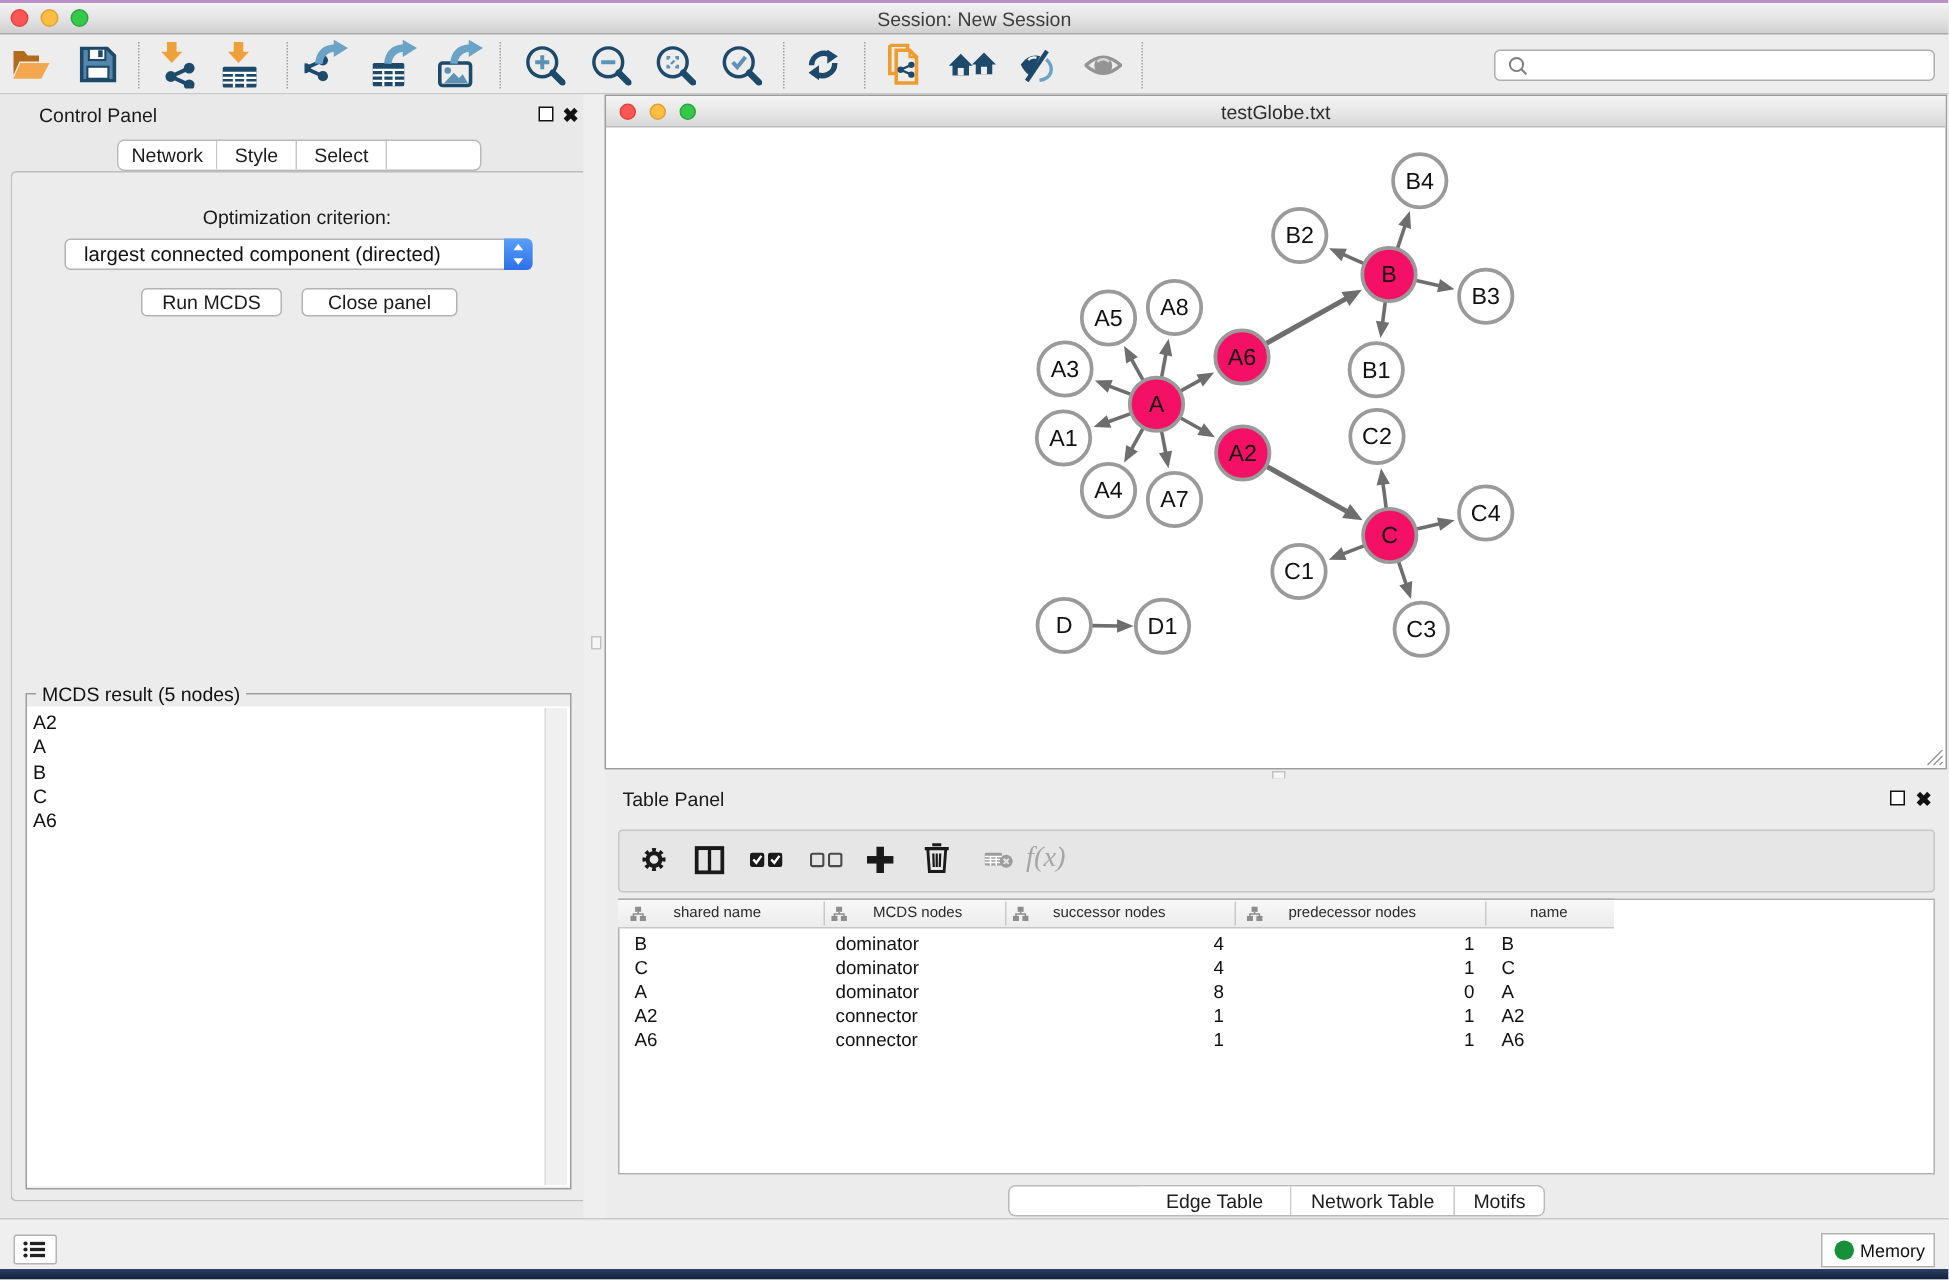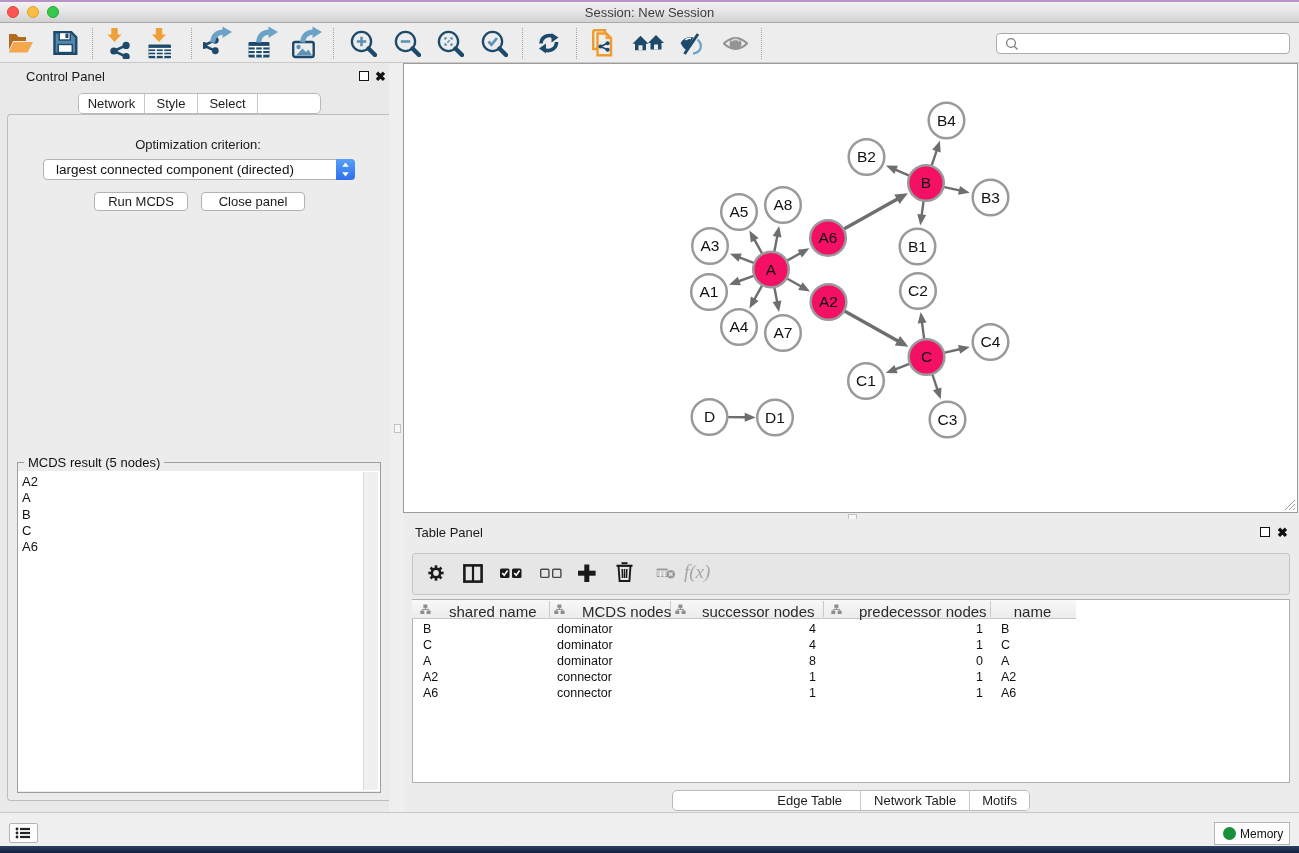--- a/index.html
+++ b/index.html
@@ -36,21 +36,21 @@
 #nw-title { position:absolute; left:0; top:0; width:100%; height:21px; background:linear-gradient(180deg,#f3f3f3 0%,#e7e7e7 55%,#d8d8d8 100%); border-bottom:1px solid #bdbdbd; }
 #nw-title .title { width:100%; text-align:center; font-size:13px; color:#2c2c2c; line-height:21px; }
 .light2 { position:absolute; width:11px; height:11px; border-radius:50%; top:5px; }
 #grip { position:absolute; right:1px; bottom:1px; width:13px; height:13px; }
 #tablepanel { left:404px; top:519px; width:895px; height:293px; background:#ececec; }
 #tp-title { left:415px; top:525px; font-size:13px; color:#1a1a1a; }
 #tp-toolbar { left:412px; top:553px; width:878px; height:42px; background:#e6e6e6; border:1px solid #c6c6c6; border-radius:3px; }
 #tp-table { left:412px; top:599px; width:878px; height:184px; background:#fff; border:1px solid #b0b0b0; }
 #tp-header { left:412px; top:599px; width:664px; height:20px; background:linear-gradient(180deg,#f8f8f8,#ececec); border-bottom:1px solid #c6c6c6; border-top:1px solid #b0b0b0; }
 .hsep { position:absolute; top:601px; height:16px; width:0; border-left:1px solid #c9c9c9; }
-.hlabel { position:absolute; top:602.5px; font-size:15px; color:#2a2a2a; }
+.hlabel { position:absolute; top:602.5px; font-size:10px; color:#2a2a2a; }
 .cell { position:absolute; font-size:12.5px; color:#111; }
 #statusbar { left:0; top:812px; width:1299px; height:34px; background:#efefef; border-top:1px solid #c9c9c9; }
 #listbtn { position:absolute; left:9px; top:823px; width:29px; height:20px; background:#fdfdfd; border:1px solid #b4b4b4; border-radius:2px; }
 #membtn { position:absolute; left:1214px; top:822px; width:76px; height:23px; background:#fdfdfd; border:1px solid #b4b4b4; display:flex; align-items:center; }
 #membtn .dot { width:13px; height:13px; border-radius:50%; background:#188f39; margin:0 4px 0 8px; }
 #membtn .lbl { font-size:12px; color:#111; }
 #navy { left:0; top:846px; width:1299px; height:7px; background:linear-gradient(180deg,#2c4064,#13203c); }
 </style>
 </head>
 <body>
@@ -218,20 +218,26 @@
 <div class="btn" style="left:201px;top:192px;width:104px;">Close panel</div>
 <div id="fieldset" class="abs"></div>
 <div id="fs-label" class="abs">MCDS result (5 nodes)</div>
 <div id="mcds-list" class="abs">A2<br>A<br>B<br>C<br>A6</div>
 <div id="mcds-scroll" class="abs"></div>
 
 <div id="gutter" class="abs"></div>
 <div class="abs" style="left:394px;top:424px;width:7px;height:9px;background:#f6f6f6;border:1px solid #c2c2c2;"></div>
 <div class="abs" style="left:848px;top:514px;width:9px;height:6px;background:#f6f6f6;border:1px solid #c2c2c2;"></div>
 <div id="netwin" class="abs">
+  <div id="nw-title">
+    <div class="title">testGlobe.txt</div>
+    <div class="light2" style="left:9px;background:#fb5652;border:0.5px solid #e1433c;"></div>
+    <div class="light2" style="left:29px;background:#fdbd40;border:0.5px solid #e0a135;"></div>
+    <div class="light2" style="left:49px;background:#35c84b;border:0.5px solid #2ba73c;"></div>
+  </div>
   <svg id="graph" style="position:absolute;left:0;top:21px" width="893" height="427" viewBox="0 0 893 427">
 <line x1="358.3" y1="168.9" x2="350.0" y2="153.9" stroke="#6e6e6e" stroke-width="2.4"></line>
 <polygon points="345.4,145.6 354.6,153.0 346.8,157.4" fill="#6e6e6e"></polygon>
 <line x1="370.3" y1="167.0" x2="373.4" y2="150.3" stroke="#6e6e6e" stroke-width="2.4"></line>
 <polygon points="375.1,140.9 377.5,152.6 368.7,150.9" fill="#6e6e6e"></polygon>
 <line x1="350.4" y1="178.1" x2="334.7" y2="172.1" stroke="#6e6e6e" stroke-width="2.4"></line>
 <polygon points="325.9,168.7 337.8,168.4 334.5,176.8" fill="#6e6e6e"></polygon>
 <line x1="350.3" y1="190.6" x2="334.0" y2="196.5" stroke="#6e6e6e" stroke-width="2.4"></line>
 <polygon points="325.0,199.7 333.8,191.8 336.9,200.2" fill="#6e6e6e"></polygon>
 <line x1="358.3" y1="200.1" x2="350.0" y2="215.1" stroke="#6e6e6e" stroke-width="2.4"></line>

